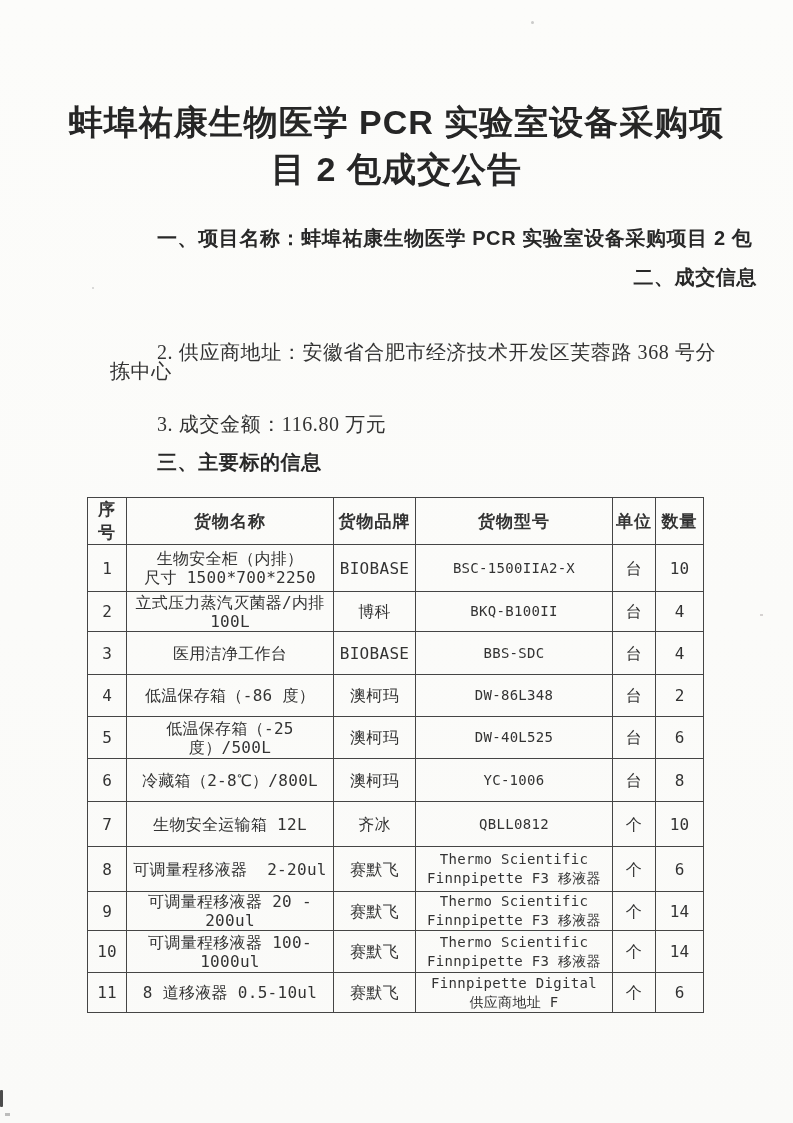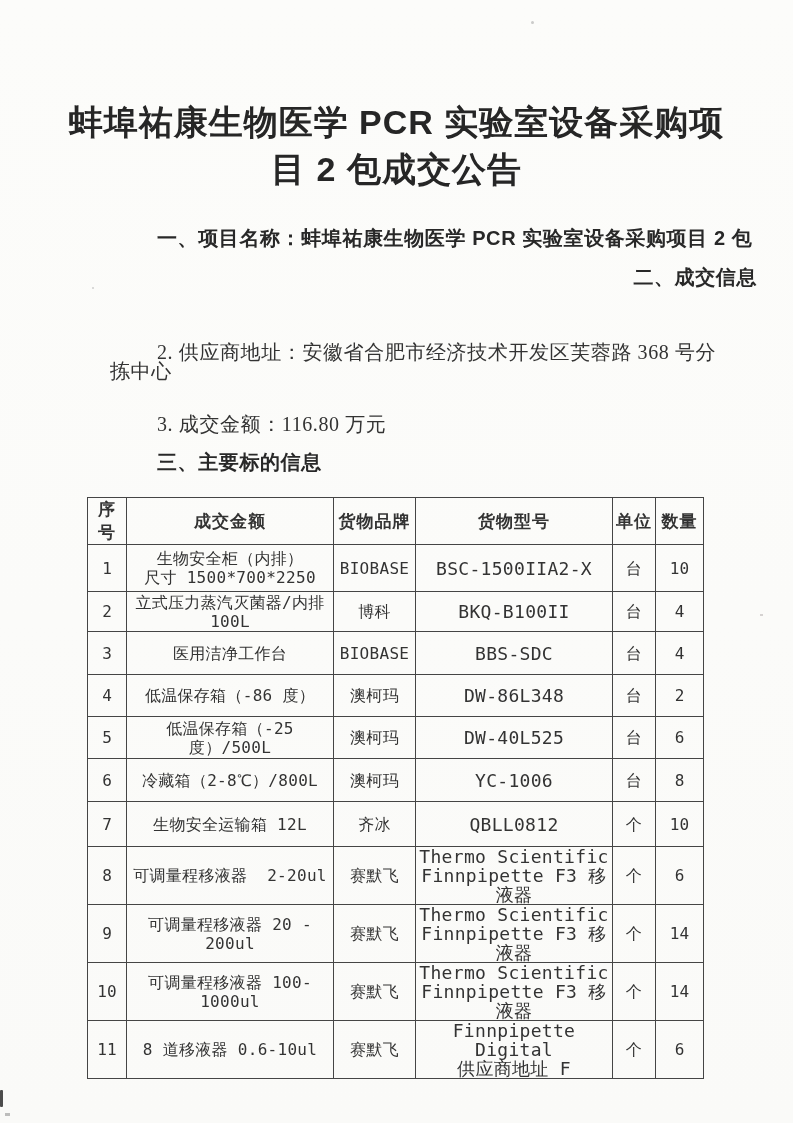--- a/index.html
+++ b/index.html
@@ -69,21 +69,21 @@
     letter-spacing:1px;
     color:#2d2d2d;
   }
   .cell-line{
     white-space:pre-wrap;
     font-size:16px;
     line-height:19px;
     font-family:"DejaVu Sans Mono","Liberation Serif",serif;
     letter-spacing:0.3px;
   }
-  .model-cell .cell-line{font-size:18px;line-height:19px;}
+  .model-cell .cell-line{font-size:14px;line-height:19px;}
   .num-cell{font-family:"DejaVu Sans Mono",monospace;font-size:16px;}
   
   .speck{position:absolute;pointer-events:none;}
   .sp1{left:0;top:1090px;width:3px;height:17px;background:#4c4c4c;border-radius:1px;}
   .sp2{left:5px;top:1113px;width:5px;height:3px;background:#8a8a8a;opacity:.55;}
   .sp3{left:531px;top:21px;width:3px;height:3px;background:#9a9a9a;opacity:.5;border-radius:50%;}
   .sp4{left:92px;top:287px;width:2px;height:2px;background:#9a9a9a;opacity:.45;border-radius:50%;}
   .sp5{left:760px;top:614px;width:3px;height:2px;background:#b0a9a9;opacity:.5;}
 </style>
 </head>
@@ -115,21 +115,21 @@
           <col style="width: 39px;">
           <col style="width: 207px;">
           <col style="width: 82px;">
           <col style="width: 197px;">
           <col style="width: 43px;">
           <col style="width: 48px;">
         </colgroup>
       <thead>
           <tr style="height: 36px;">
             <th class="hdr">序号</th>
-            <th class="hdr">成交金额</th>
+            <th class="hdr">货物名称</th>
             <th class="hdr">货物品牌</th>
             <th class="hdr">货物型号</th>
             <th class="hdr">单位</th>
             <th class="hdr">数量</th>
           </tr>
         </thead>
       <tbody>
           <tr style="height: 47px;">
             <td class="num-cell">1</td>
             <td>
@@ -291,21 +291,21 @@
               <div class="cell-line">Finnpipette F3 移液器</div>
             </td>
             <td>
               <div class="cell-line">个</div>
             </td>
             <td class="num-cell">14</td>
           </tr>
           <tr style="height: 40px;">
             <td class="num-cell">11</td>
             <td>
-              <div class="cell-line">8 道移液器 0.6-10ul</div>
+              <div class="cell-line">8 道移液器 0.5-10ul</div>
             </td>
             <td>
               <div class="cell-line">赛默飞</div>
             </td>
             <td class="model-cell">
               <div class="cell-line">Finnpipette Digital</div>
               <div class="cell-line">供应商地址 F</div>
             </td>
             <td>
               <div class="cell-line">个</div>

